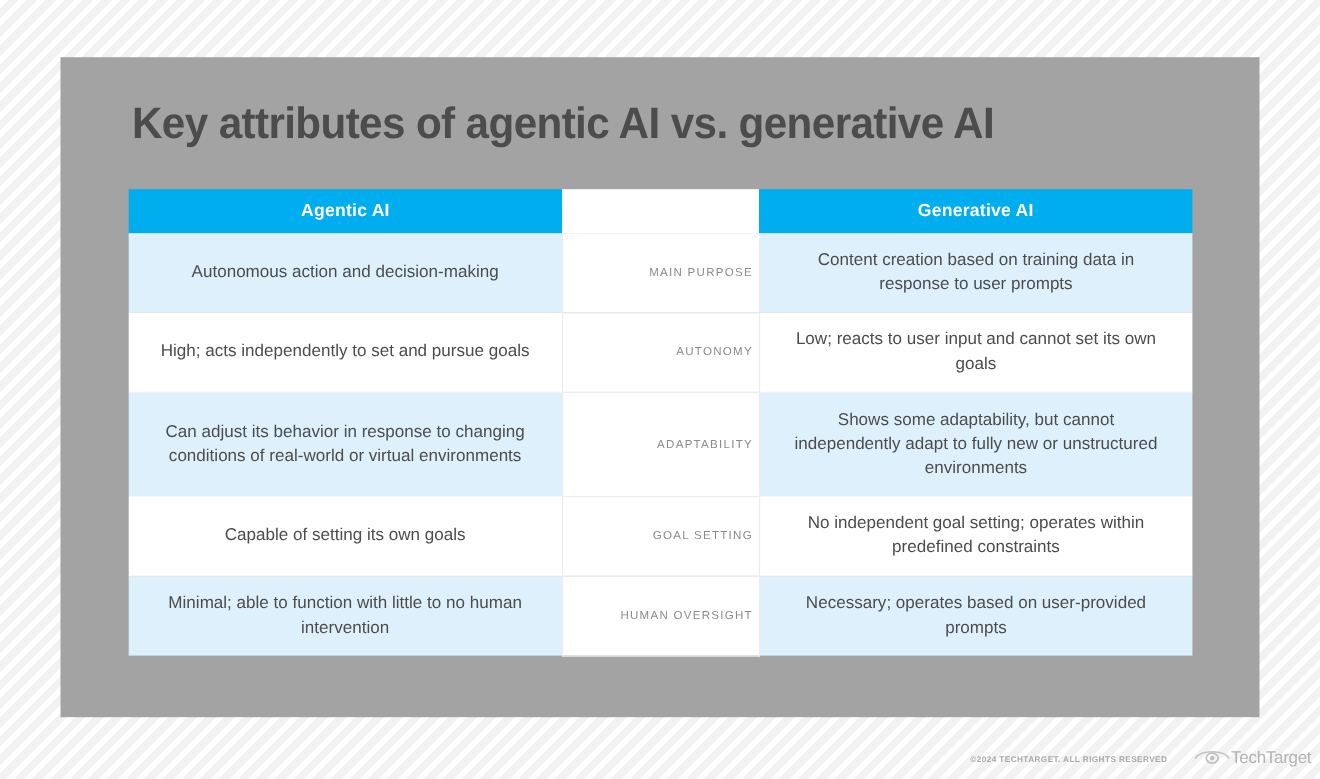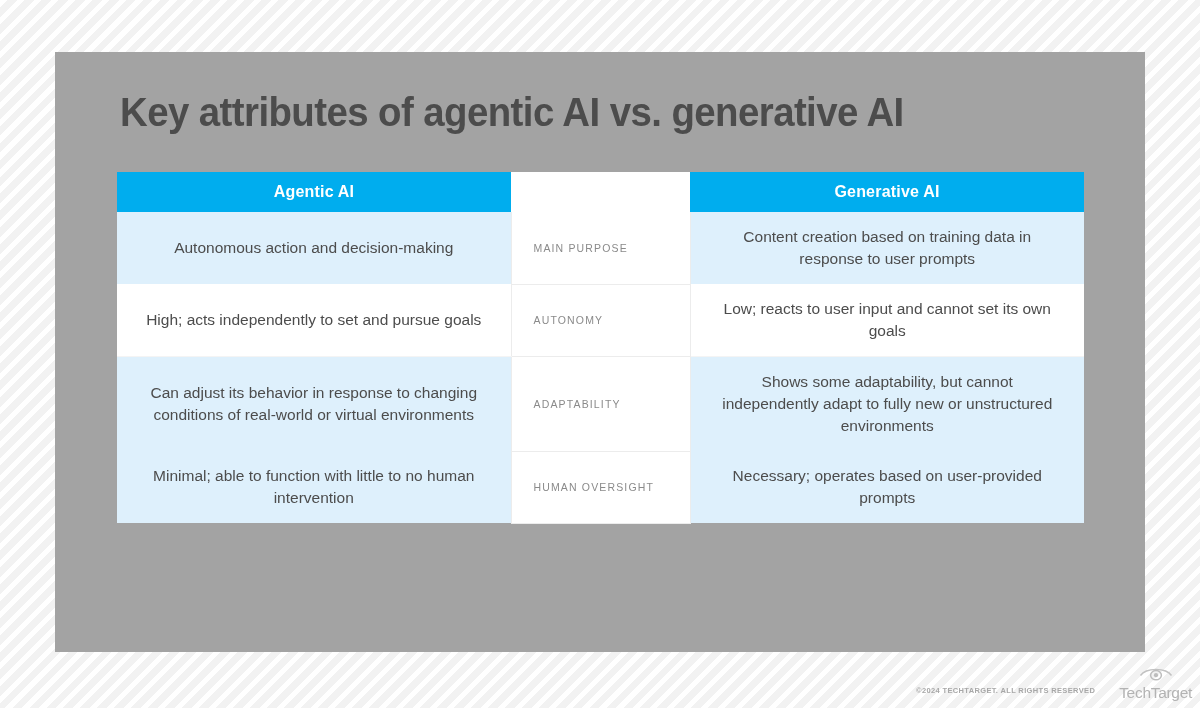--- a/index.html
+++ b/index.html
@@ -84,26 +84,26 @@
     font-size: 15.5px;
     color: #4c4c4c;
     line-height: 1.42;
     padding: 14px 26px;
   }
   .side-cell.shaded { background: #DEF0FC; }
   .side-cell.plain  { background: #ffffff; }
 
   .mid-cell {
     background: #ffffff;
-    text-align: left;
+    text-align: right;
     vertical-align: middle;
     font-size: 10.5px;
     color: #8a8a8a;
     letter-spacing: 1.15px;
-    padding: 14px 22px;
+    padding: 14px 5px;
     border-left: 1px solid #ececec;
     border-right: 1px solid #ececec;
     border-bottom: 1px solid #ececec;
     white-space: nowrap;
   }
   tr.row-first .mid-cell { border-top: 0; }
 
   .side-cell.plain { border-bottom: 1px solid #f4f4f4; }
 
   
@@ -118,21 +118,21 @@
   .copyright {
     font-size: 7.5px;
     color: #a8a8a8;
     letter-spacing: 0.35px;
     font-weight: bold;
     padding-bottom: 5px;
     white-space: nowrap;
   }
   .tt-logo {
     display: flex;
-    flex-direction: column;
+    flex-direction: row;
     align-items: center;
     line-height: 1;
   }
   .tt-eye { display: block; margin-bottom: 1px; }
   .tt-word {
     font-size: 15.5px;
     color: #b3b3b3;
     letter-spacing: -0.3px;
     font-weight: normal;
   }
@@ -170,20 +170,25 @@
         <td class="mid-cell">AUTONOMY</td>
         <td class="side-cell plain">Low; reacts to user input and cannot set its own goals</td>
       </tr>
 
       <tr>
         <td class="side-cell shaded">Can adjust its behavior in response to changing conditions of real-world or virtual environments</td>
         <td class="mid-cell">ADAPTABILITY</td>
         <td class="side-cell shaded">Shows some adaptability, but cannot independently adapt to fully new or unstructured environments</td>
       </tr>
 
+      <tr>
+        <td class="side-cell plain">Capable of setting its own goals</td>
+        <td class="mid-cell">GOAL SETTING</td>
+        <td class="side-cell plain">No independent goal setting; operates within predefined constraints</td>
+      </tr>
 
       <tr>
         <td class="side-cell shaded">Minimal; able to function with little to no human intervention</td>
         <td class="mid-cell">HUMAN OVERSIGHT</td>
         <td class="side-cell shaded">Necessary; operates based on user-provided prompts</td>
       </tr>
 
     </tbody>
   </table>
 </div>

